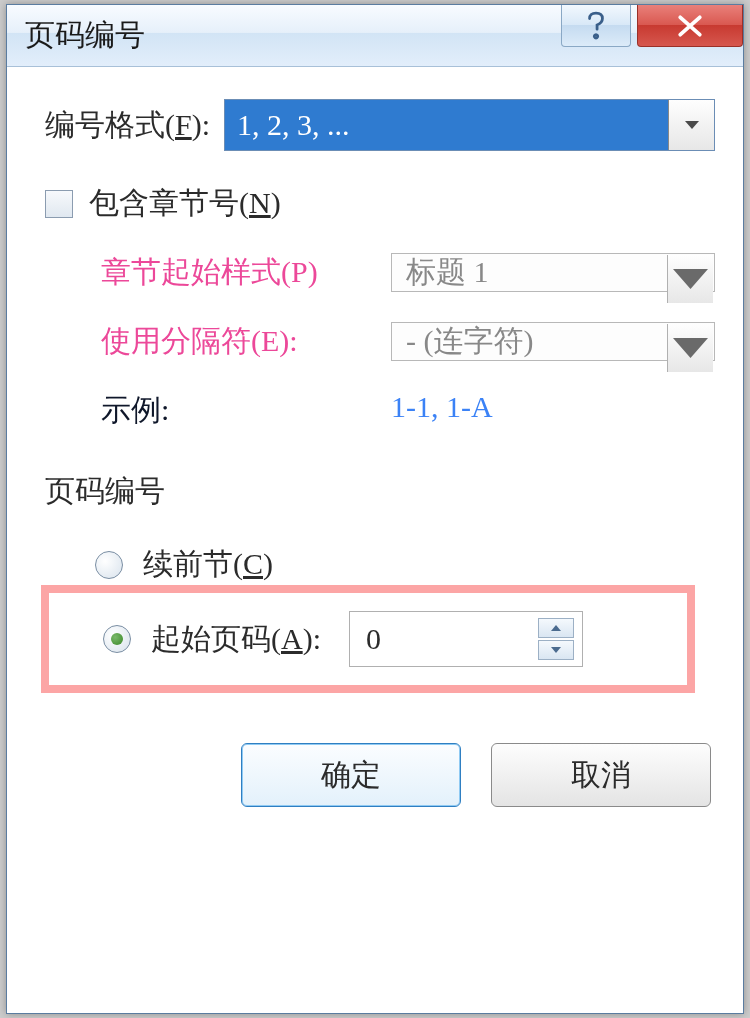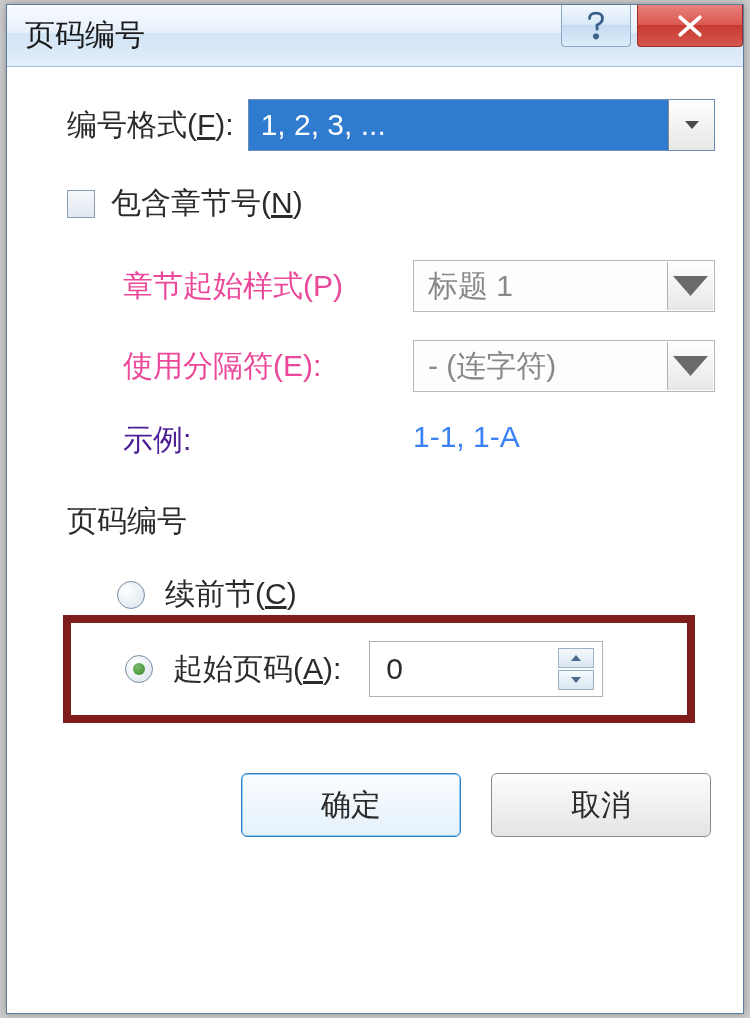--- a/index.html
+++ b/index.html
@@ -51,23 +51,24 @@
 .help-btn svg { width: 22px; height: 30px; }
 .close-btn {
   width: 106px;
   background: linear-gradient(to bottom, #e9807a 0%, #d95850 49%, #c83a31 50%, #d6574e 100%);
   border-color: #9a3028;
   border-bottom-left-radius: 4px;
   border-bottom-right-radius: 4px;
 }
 .close-btn svg { width: 34px; height: 26px; }
 .content {
-  padding: 32px 28px 24px 60px;
+  padding: 32px 28px 24px 38px;
   font-size: 30px;
   color: #2b2b2b;
+  font-family: Liberation Serif, serif;
 }
 .row { display: flex; align-items: center; margin-bottom: 32px; }
 .lbl { margin-right: 14px; }
 .underline { text-decoration: underline; }
 .numfmt-select {
   flex: 1;
   height: 52px;
   background: linear-gradient(to bottom, #3d8fe0, #2a6fc5);
   border: 1px solid #6b8db5;
   display: flex;
@@ -88,69 +89,69 @@
 .dropdown-btn {
   width: 46px;
   height: 50px;
   background: linear-gradient(to bottom, #fefefe, #e7e7e7);
   border-left: 1px solid #888;
   display: flex;
   align-items: center;
   justify-content: center;
 }
 .dropdown-btn svg { width: 18px; height: 12px; }
-.checkbox-row { display: flex; align-items: center; margin: 16px 0 36px 0; }
+.checkbox-row { display: flex; align-items: center; margin: 16px 0 28px 0; }
 .checkbox {
   width: 28px; height: 28px;
   border: 1px solid #8b9cb0;
   background: linear-gradient(to bottom, #f7f9fc, #e0e8f0);
   margin-right: 16px;
 }
 .indent { margin-left: 56px; }
 .disabled-row { display: flex; align-items: center; margin-bottom: 28px; }
 .disabled-lbl { color: #ec4899; width: 290px; font-size: 30px; }
 .disabled-select {
   flex: 1;
-  height: 52px;
+  height: 39px;
   border: 1px solid #b8b8b8;
   background: #fdfdfd;
   display: flex;
   align-items: center;
   color: #888;
   font-size: 30px;
   padding-left: 14px;
   position: relative;
 }
 .disabled-select .dd {
   position: absolute;
   right: 1px; top: 1px;
   width: 46px; height: 48px;
   background: linear-gradient(to bottom, #fefefe, #e7e7e7);
   border-left: 1px solid #b0b0b0;
   display: flex; align-items: center; justify-content: center;
 }
 .example-row { display: flex; margin-bottom: 40px; }
-.example-lbl { color: #4c1d95; width: 290px; font-size: 30px; }
+.example-lbl { color: #0f172a; width: 290px; font-size: 30px; }
 .example-val { color: #3b82f6; font-size: 30px; }
 .group-label { font-size: 30px; margin-bottom: 32px; margin-top: 26px; }
 .radio-row { display: flex; align-items: center; margin-left: 50px; }
 .radio {
   width: 28px; height: 28px;
   border: 1px solid #7a8ea3;
   border-radius: 50%;
   background: radial-gradient(circle at 35% 35%, #fff, #d8e2ec);
   margin-right: 20px;
   display: flex; align-items: center; justify-content: center;
 }
 .radio.checked::after {
   content: ""; width: 12px; height: 12px; border-radius: 50%;
   background: radial-gradient(circle at 35% 35%, #7ab96a, #3a8828);
 }
 .highlight-box {
-  border: 8px solid #7f1d1d;
+  border: 8px solid #fca5a5;
   padding: 18px 14px 18px 0;
   margin: 0 20px 0 -4px;
   display: flex;
   align-items: center;
 }
 .highlight-box .radio-row { margin-bottom: 0; }
 .spin-input {
   width: 234px; height: 56px;
   border: 1px solid #b0b0b0;
   background: #fff;

